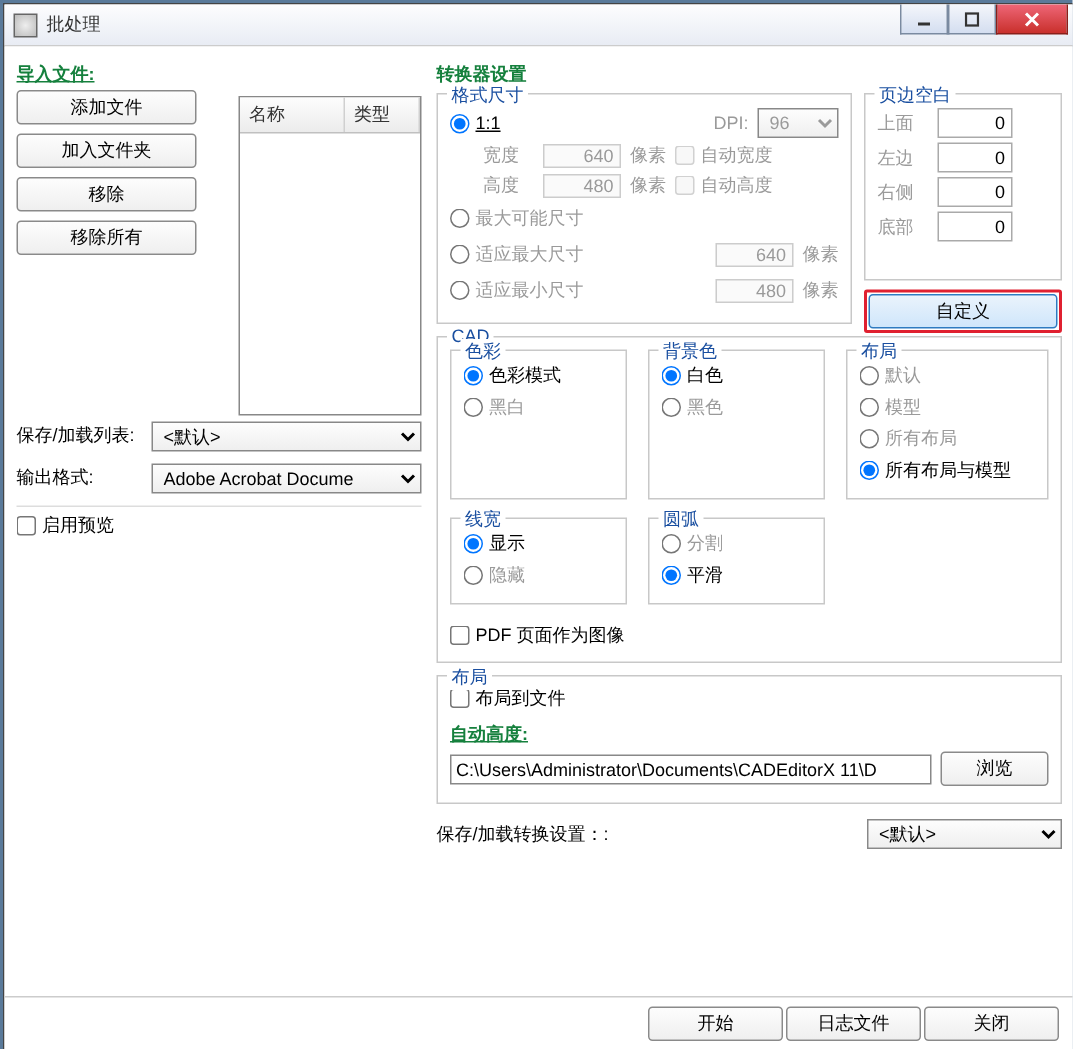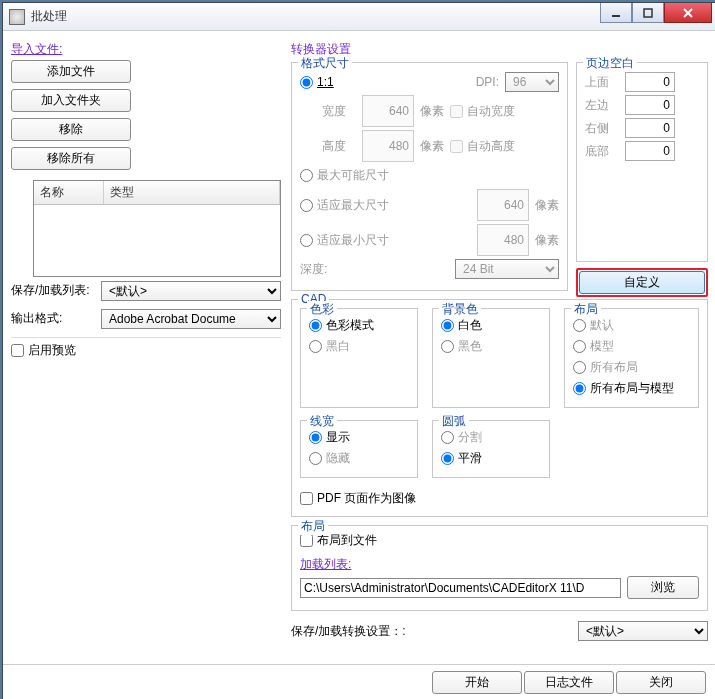--- a/index.html
+++ b/index.html
@@ -8,51 +8,51 @@
 .titlebar { height: 28px; background: linear-gradient(#fdfdfe, #e8ecf4); display: flex; align-items: center; border-bottom: 1px solid #ccc; }
 .titlebar-icon { width: 16px; height: 16px; margin: 0 6px; border: 1px solid #666; background: radial-gradient(#eee,#bbb); }
 .titlebar-title { flex: 1; color: #333; }
 .winbtns { display: flex; height: 100%; }
 .winbtn { width: 32px; height: 20px; margin-top: 0; border: 1px solid #7a8aa0; border-top: none; background: linear-gradient(#f4f6fb,#d4def0); display: flex; align-items: center; justify-content: center; color: #333; }
 .winbtn.close { width: 48px; background: linear-gradient(#e67, #c9302c); color: #fff; border-color: #8a1f1a; margin-right: 4px; }
 .winbtn svg { display:block; }
 .client { flex: 1; display: flex; padding: 6px 8px 2px 8px; gap: 10px; background: #fff; }
 .leftcol { width: 270px; display: flex; flex-direction: column; }
 .rightcol { flex: 1; display: flex; flex-direction: column; }
-.label { margin: 4px 0 2px 0; color: #6d28d9; }
+.label { margin: 4px 0 2px 0; color: #15803d; font-weight: bold; }
 .underline { text-decoration: underline; }
 .btn { background: linear-gradient(#fdfdfd,#efefef); border: 1px solid #8a8a8a; border-radius: 3px; padding: 2px 0; width: 110px; text-align: center; cursor: default; }
 .btn.small { width: 90px; }
 .btn.tiny { width: 72px; }
 .highlight-wrap { border: 2px solid #e02030; padding: 1px; border-radius: 2px; }
 .highlight-wrap .btn { background: linear-gradient(#eaf3fc,#cfe6fb); border-color:#2e7bc1; }
 .listview { border: 1px solid #888; background: #fff; flex: 1; margin-top: 4px; display: flex; flex-direction: column; }
 .listheader { display: flex; background: linear-gradient(#fdfdfd,#ececec); border-bottom: 1px solid #c0c0c0; }
 .listheader div { padding: 3px 6px; border-right: 1px solid #d0d0d0; color:#333;}
 .kvrow { display: flex; align-items: center; margin: 4px 0; gap: 6px; }
 .kvrow .klabel { width: 84px; }
 select, input[type=text] { border: 1px solid #888; background: #fff; padding: 1px 3px; height: 20px; }
 select { background: linear-gradient(#fdfdfd,#efefef); }
 .checkbox { display:inline-flex; align-items:center; gap:4px; }
 .checkbox input { margin:0; }
 .fieldset { border: 1px solid #c8c8c8; margin: 2px 0 6px 0; padding: 6px 8px 8px 8px; position: relative; }
 .fieldset .legend { position: absolute; top: -8px; left: 6px; background: #fff; padding: 0 3px; color: #1a4fa0; }
 .radio { display: inline-flex; align-items: center; gap: 4px; margin: 2px 0; }
 .radio input { margin:0; }
 .dim { color: #9a9a9a; }
-.numbox { width: 52px; text-align:right; padding-right:4px; border:1px solid #aaa; height:32px; background:#fff; display:inline-flex; align-items:center; justify-content:flex-end;}
+.numbox { width: 52px; text-align:right; padding-right:4px; border:1px solid #aaa; height:16px; background:#fff; display:inline-flex; align-items:center; justify-content:flex-end;}
 .numbox.dim { color:#9a9a9a; border-color:#ccc; background:#fafafa;}
 .row { display:flex; align-items:center; gap:6px; margin:3px 0;}
 .col { display:flex; flex-direction:column; }
 .grid2 { display:flex; gap:14px; }
 .marginbox { width:50px; height:20px; border:1px solid #aaa; text-align:right; padding:1px 4px; }
 .footer { border-top: 1px solid #ccc; padding: 6px 10px; display:flex; justify-content:flex-end; gap:2px; background:#fff; }
 .leftbtns { display:flex; flex-direction:column; gap:6px; width:120px;}
 .leftbtns .btn { width:100%; }
-.lefttop { display:flex; gap:6px;flex-direction:column; }
+.lefttop { display:flex; gap:6px; }
 .lv-area { flex:1;padding-left:22px; }
 </style>
 </head>
 <body>
 
 <div class="window">
   <div class="titlebar">
     <div class="titlebar-icon"></div>
     <div class="titlebar-title">批处理</div>
     <div class="winbtns">
@@ -165,25 +165,20 @@
             <span class="dim">像素</span>
           </div>
           <div class="row">
             <label class="radio dim">
                 <input type="radio" name="fmt" style="">
                 <span>适应最小尺寸</span>
               </label>
             <span style="flex:1"></span>
             <span class="numbox dim">480</span>
             <span class="dim">像素</span>
-          </div>
-          <div class="row">
-            <span class="dim">深度:</span>
-            <span style="flex:1"></span>
-            <select class="dim" style="width:104px"><option>24 Bit</option></select>
           </div>
         </div>
 
         <div style="width:132px;" class="col">
           <div class="fieldset" style="flex:1;">
             <div class="legend">页边空白</div>
             <div class="row">
                 <span class="dim" style="width:34px">上面</span>
                 <input class="marginbox" value="0" style="">
               </div>
@@ -283,21 +278,21 @@
             </label>
         </div>
       </div>
 
       <div class="fieldset">
         <div class="legend">布局</div>
         <label class="checkbox">
             <input type="checkbox" style="">
             <span>布局到文件</span>
           </label>
-        <div class="label underline" style="margin-top:6px;">加载列表:</div>
+        <div class="label underline" style="margin-top:6px;">自动高度:</div>
         <div class="row">
           <input type="text" style="flex: 1 1 0%;" value="C:\Users\Administrator\Documents\CADEditorX 11\D">
           <div class="btn tiny">浏览</div>
         </div>
       </div>
 
       <div class="row" style="margin-top:4px;">
         <span>保存/加载转换设置：:</span>
         <span style="flex:1"></span>
         <select style="width:130px"><option>&lt;默认&gt;</option></select>

